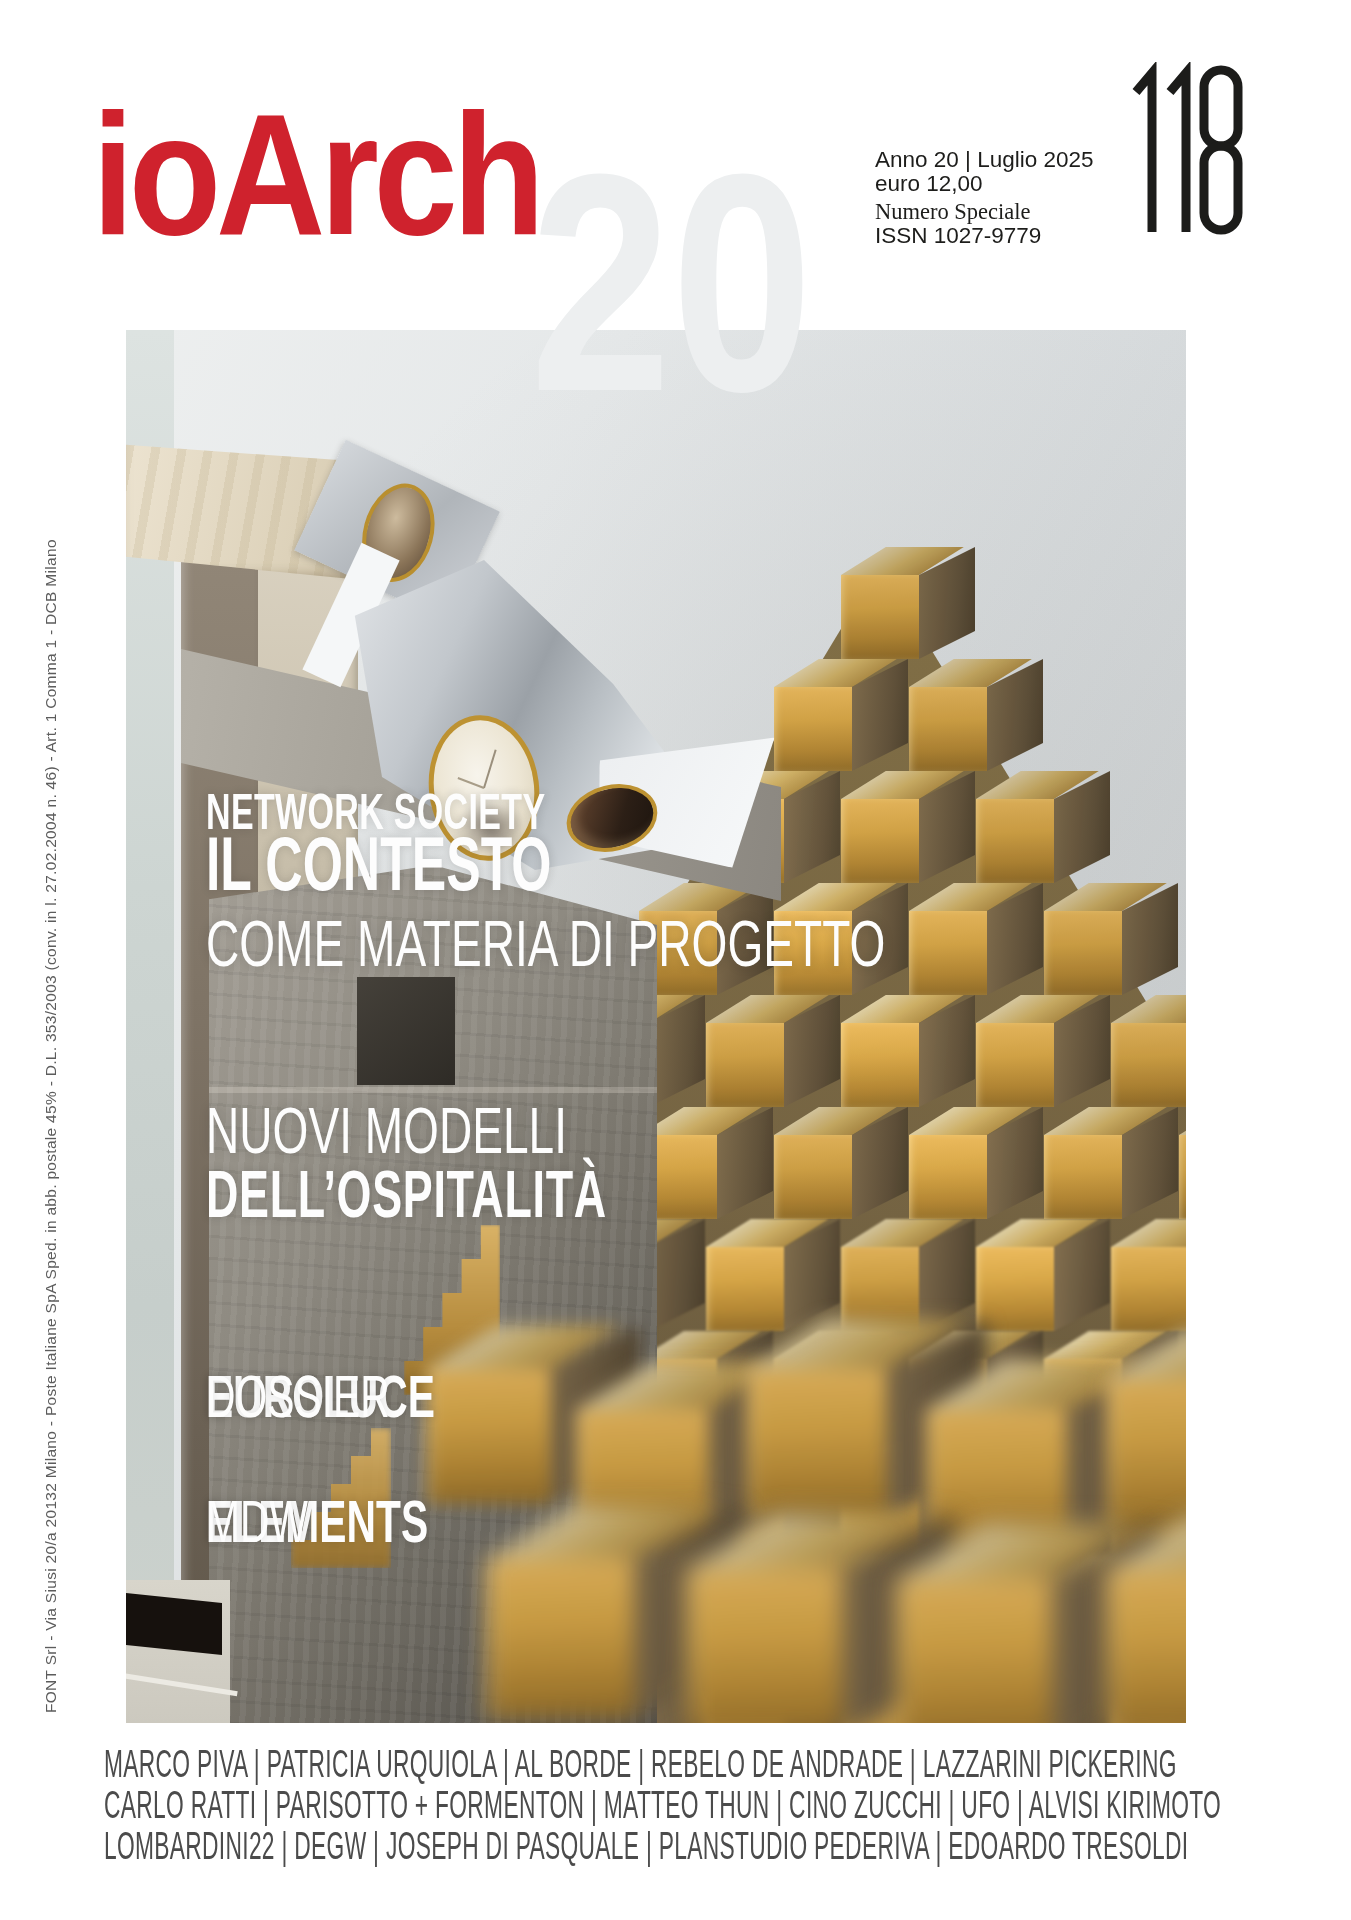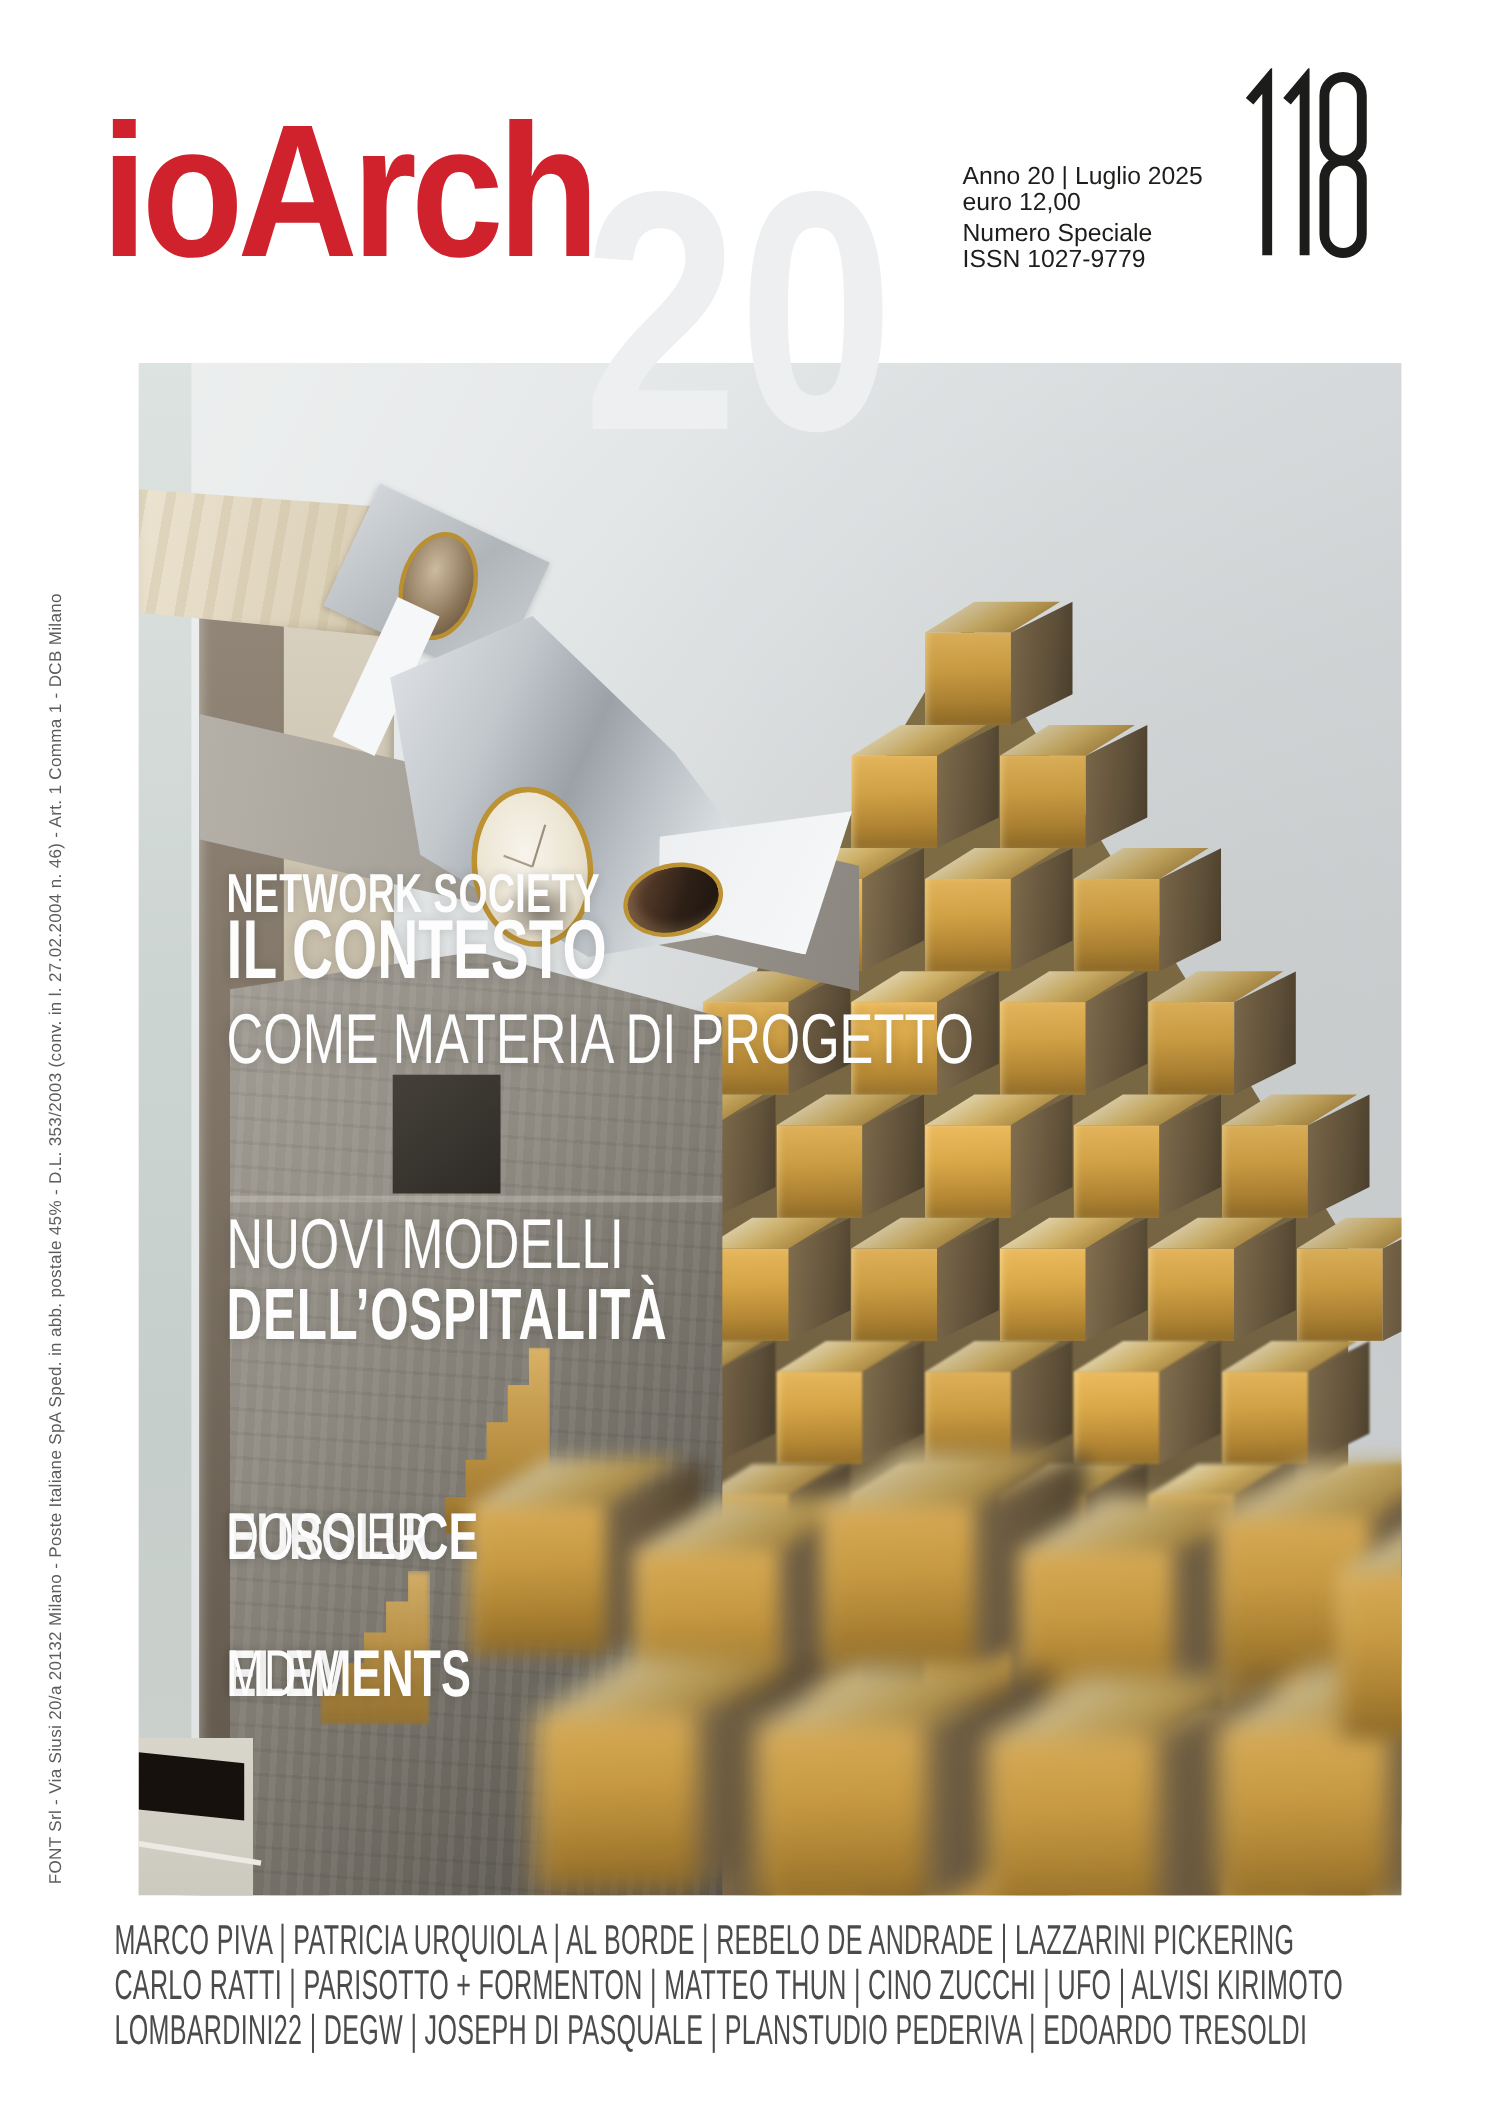--- a/index.html
+++ b/index.html
@@ -17,32 +17,32 @@
   }
   .watermark{
     position:absolute;left:530px;top:128px;font-size:310px;line-height:1;
     font-weight:700;color:#edeff0;transform:scaleX(.82);transform-origin:0 0;
     z-index:4;white-space:nowrap;
   }
   .issue-num{position:absolute;left:1122px;top:62px;z-index:6;}
   .pub-info{position:absolute;left:875px;top:148px;z-index:6;color:#1d1d1b;
     font-size:22.5px;line-height:24px;}
   .pub-info .b{font-weight:400;}
-  .pub-info .gap{margin-top:4px;}
+  .pub-info .gap{margin-top:4px;font-family:Liberation Serif, serif;}
 
   
   .spine{
     position:absolute;left:42px;top:1713px;width:1170px;
     transform:rotate(-90deg);transform-origin:0 0;
     font-size:15.5px;color:#5c5c5c;letter-spacing:.3px;z-index:6;white-space:nowrap;
   }
 
   
   .photo{
-    position:absolute;left:126px;top:330px;width:1148px;height:1393px;
+    position:absolute;left:126px;top:330px;width:1060px;height:1393px;
     overflow:hidden;z-index:1;
     background:
       radial-gradient(ellipse at 78% 42%, rgba(150,150,146,.20), rgba(0,0,0,0) 62%),
       linear-gradient(118deg,#edefef 0%,#e5e8e9 28%,#d8dcde 58%,#c9cdcf 100%);
   }
   .photo *{position:absolute;}
 
   .pyr-shadow{left:0;top:235px;width:1100px;height:1158px;z-index:1;
     clip-path:polygon(68.5% 0%,100% 49%,100% 100%,5% 100%);
     background:linear-gradient(180deg,#7a6639 0%,#6d5a36 55%,#55462c 100%);opacity:.92;}

